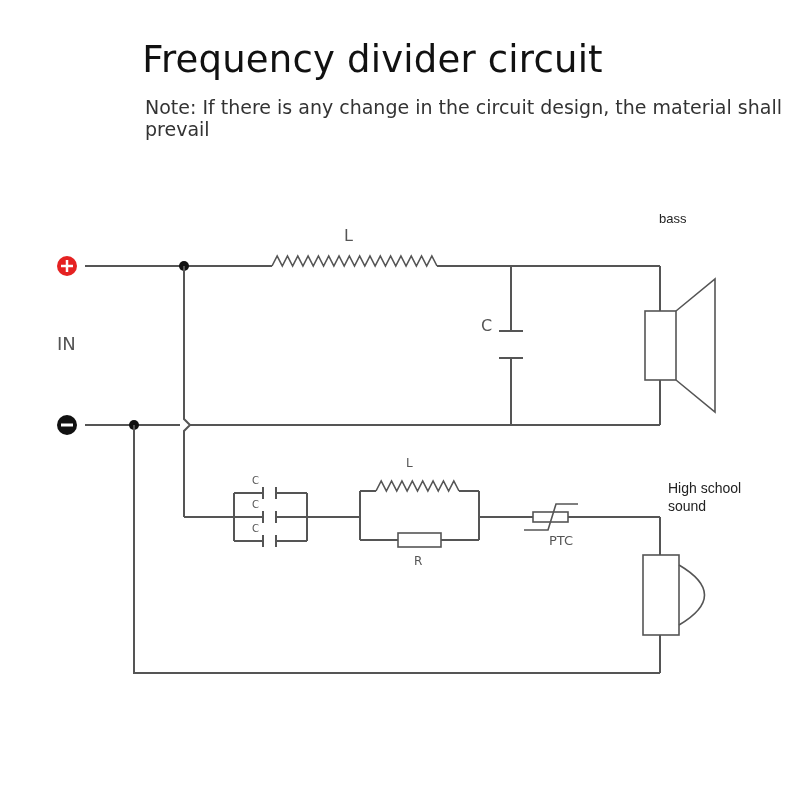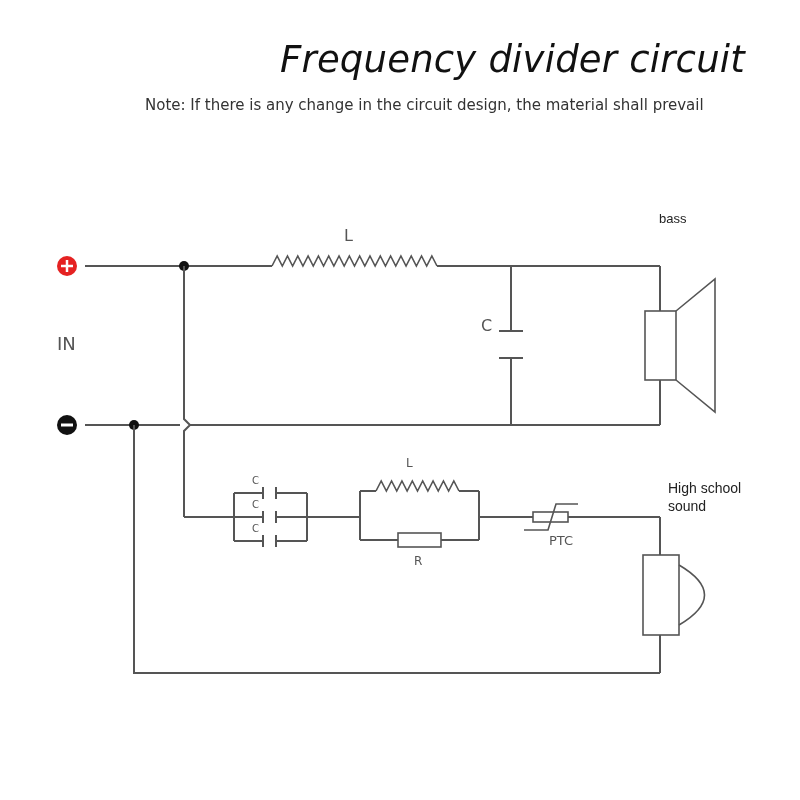--- a/index.html
+++ b/index.html
@@ -1,18 +1,18 @@
 <!DOCTYPE html>
 <html><head>
 <meta charset="utf-8">
 <style>
   html, body { margin: 0; padding: 0; background: #ffffff; }
   body { width: 800px; height: 800px; position: relative; overflow: hidden; font-family: "DejaVu Sans", sans-serif; }
-  .title { position: absolute; left: 0; width: 745px; top: 38px; text-align: right; font-size: 37px; color: #111; font-family: "DejaVu Sans", sans-serif; letter-spacing: 0.2px; font-style: italic; }
-  .note { position: absolute; left: 145px; top: 96px; font-size: 15px; color: #333; font-family: "DejaVu Sans", sans-serif; }
+  .title { position: absolute; left: 0; width: 745px; top: 38px; text-align: center; font-size: 37px; color: #111; font-family: "DejaVu Sans", sans-serif; letter-spacing: 0.2px; }
+  .note { position: absolute; left: 145px; top: 96px; font-size: 19px; color: #333; font-family: "DejaVu Sans", sans-serif; }
   svg { position: absolute; left: 0; top: 0; }
   .wire { stroke: #555; stroke-width: 2; fill: none; }
   .comp { stroke: #555; stroke-width: 1.6; fill: none; }
   .lbl { fill: #555; font-family: "DejaVu Sans", sans-serif; }
   .lbl-dark { fill: #222; font-family: "Liberation Sans", sans-serif; }
 </style>
 </head>
 <body>
 
 <div class="title">Frequency divider circuit</div>

